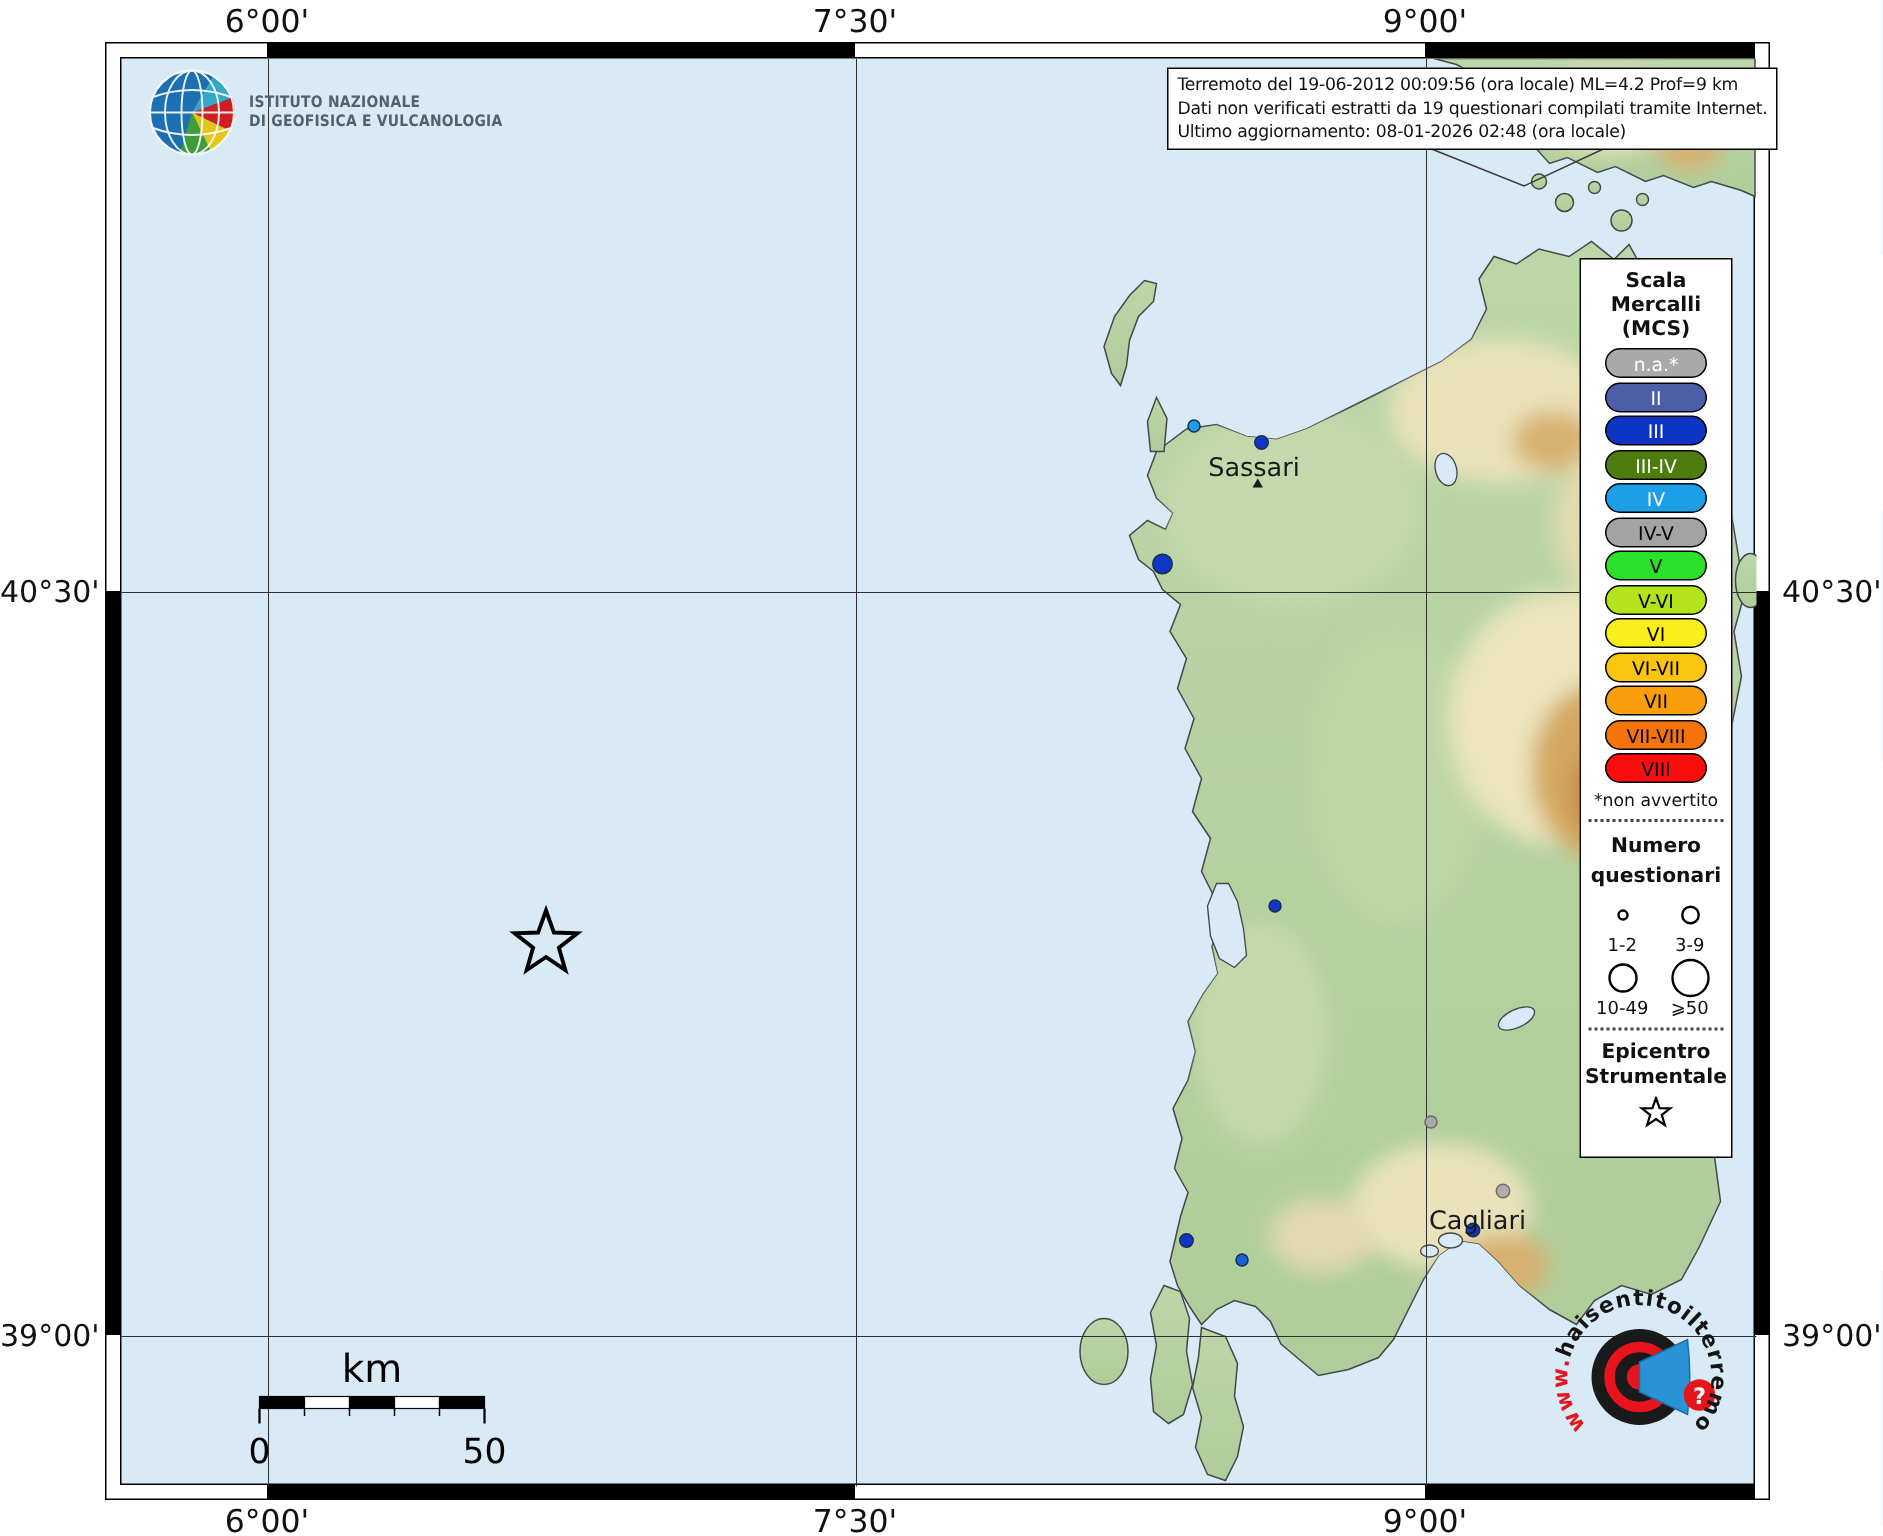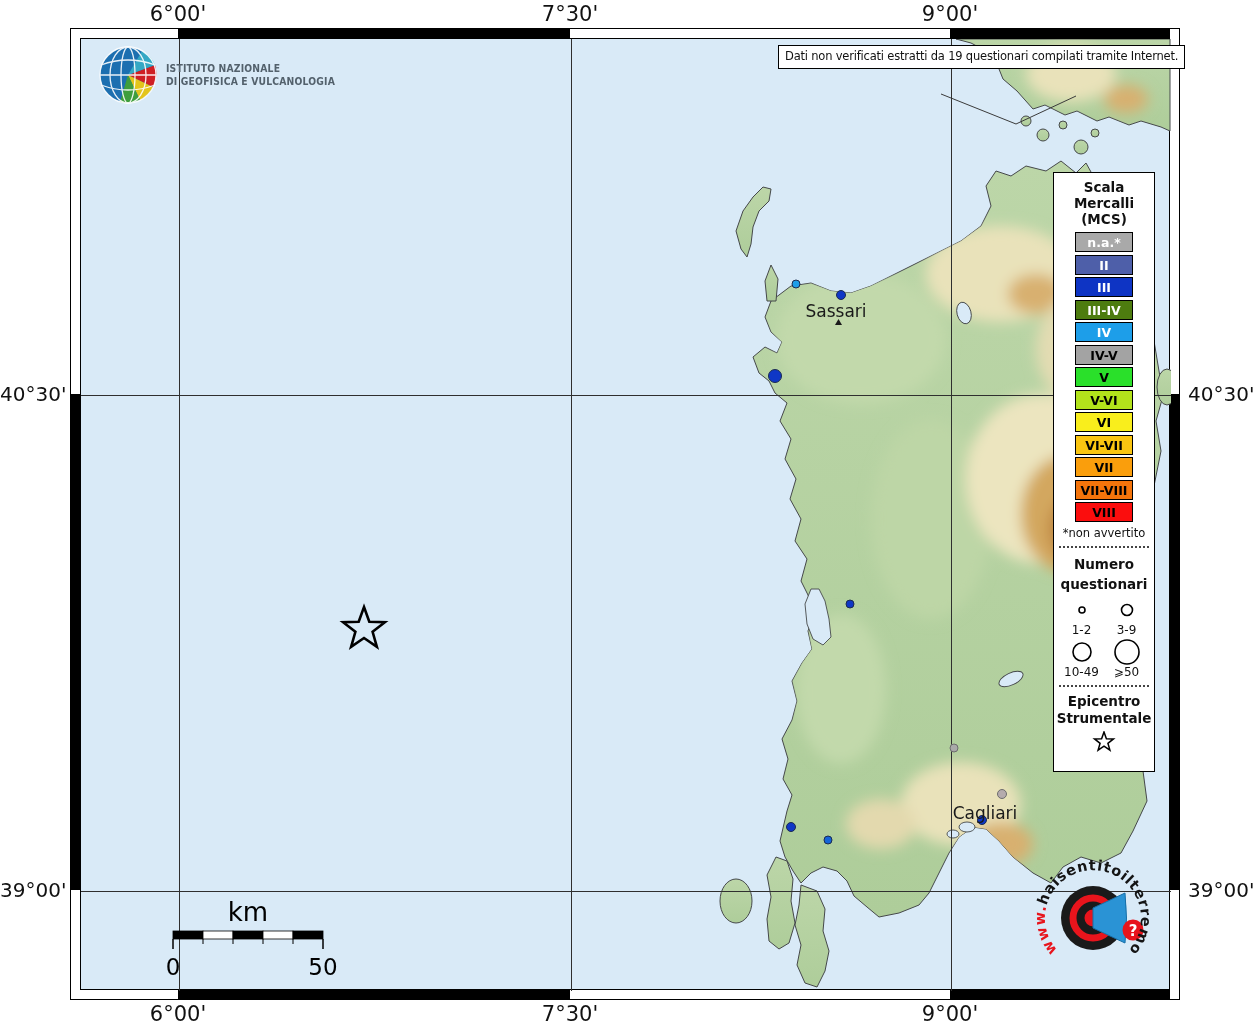--- a/index.html
+++ b/index.html
@@ -22,22 +22,22 @@
   .ingv-text{margin-left:8px;transform:scaleX(0.88);transform-origin:left center;
              font-weight:bold;font-size:10.5px;line-height:13px;color:#53616c;letter-spacing:0.2px;}
   
   .info-box{position:absolute;left:778px;top:45px;background:#fff;border:1px solid #000;
             padding:3px 6px;font-size:11.5px;line-height:15.5px;letter-spacing:-0.2px;white-space:nowrap;}
   
   .legend{position:absolute;left:1053px;top:172px;width:102px;height:600px;background:#fff;
           border:1px solid #000;box-sizing:border-box;text-align:center;overflow:hidden;}
   .legend-title{font-weight:bold;font-size:13.5px;line-height:16px;margin-top:6px;}
   .swatches{margin-top:5px;}
-  .swatch{width:58px;height:20px;line-height:20px;margin:2.5px auto;border:1px solid #000;
-          border-radius:0;font-weight:bold;font-size:12.5px;box-sizing:border-box;}
+  .swatch{width:68px;height:20px;line-height:20px;margin:2.5px auto;border:1px solid #000;
+          border-radius:10px;font-weight:normal;font-size:12.5px;box-sizing:border-box;}
   .footnote{font-size:11.5px;margin-top:4px;}
   .sep{border-top:2px dotted #444;margin:6px 5px;}
   .qtitle{font-weight:bold;font-size:13.5px;line-height:20px;}
   .q-grid{display:grid;grid-template-columns:1fr 1fr;row-gap:1px;padding:0 5px;margin-top:2px;}
   .qcell svg{display:block;margin:0 auto;}
   .qlabel{font-size:12px;line-height:13px;}
   .epi-title{font-weight:bold;font-size:13.5px;line-height:17px;}
   .legend-star{margin-top:4px;}
 </style>
 </head>
@@ -203,21 +203,23 @@
         <path d="M3,40 Q30,50 57,40"></path>
       </g>
     </svg>
     <div class="ingv-text">
       <div>ISTITUTO NAZIONALE</div>
       <div>DI GEOFISICA E VULCANOLOGIA</div>
     </div>
   </div>
 
   <div class="info-box">
+    <div>Terremoto del 19-06-2012 00:09:56 (ora locale) ML=4.2 Prof=9 km</div>
     <div>Dati non verificati estratti da 19 questionari compilati tramite Internet.</div>
+    <div>Ultimo aggiornamento: 08-01-2026 02:48 (ora locale)</div>
   </div>
 
   <div class="legend">
     <div class="legend-title">
       <div>Scala</div>
       <div>Mercalli</div>
       <div>(MCS)</div>
     </div>
     <div class="swatches" id="legend-swatches">
         <div class="swatch" style="background: rgb(169, 169, 169); color: rgb(255, 255, 255);">n.a.*</div>

